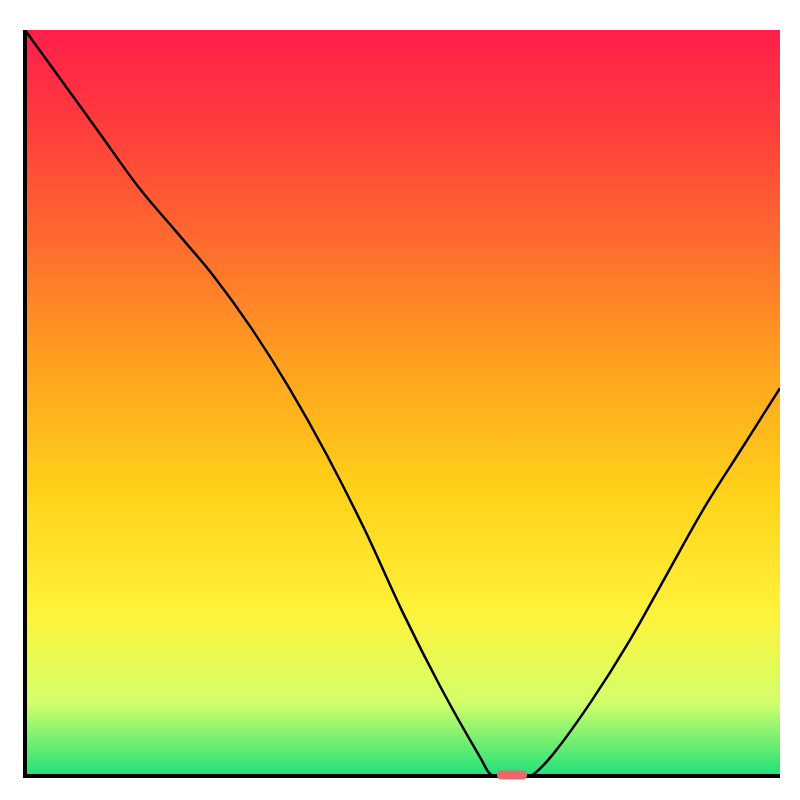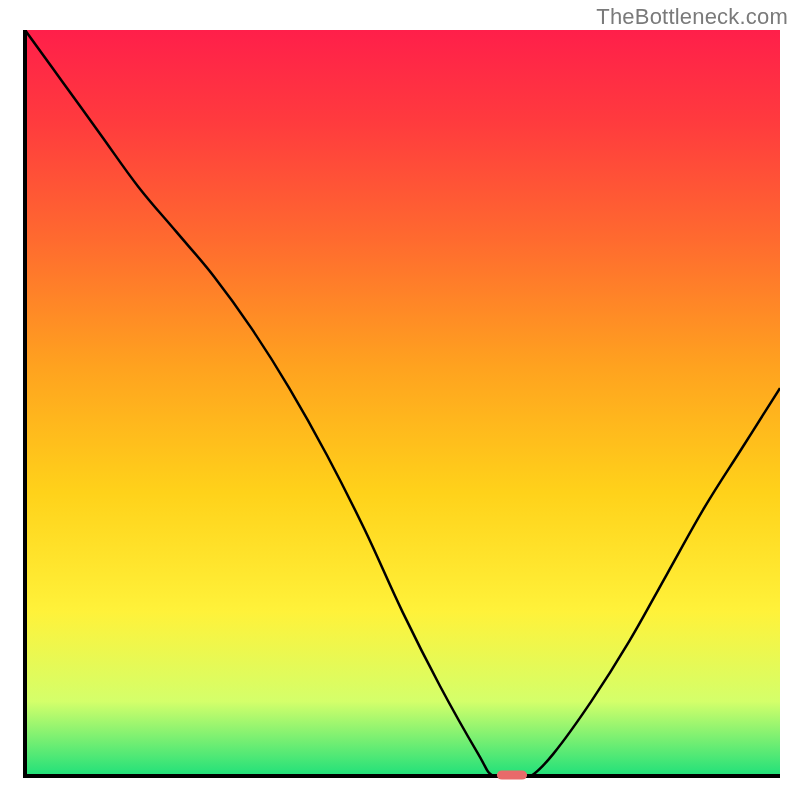--- a/index.html
+++ b/index.html
@@ -25,21 +25,20 @@
     letter-spacing: 0.2px;
   }
   svg {
     display: block;
   }
 </style>
 </head>
 <body>
 
 <div class="wrap">
-  <div class="attribution">TheBottleneck.com</div>
 
   <svg id="chart-svg" width="800" height="800" viewBox="0 0 800 800">
     <defs>
       <linearGradient id="bg-grad" x1="0" y1="0" x2="0" y2="1">
           <stop offset="0%" stop-color="#ff1f4a"></stop>
           <stop offset="12%" stop-color="#ff3a3e"></stop>
           <stop offset="28.000000000000004%" stop-color="#ff6a2f"></stop>
           <stop offset="45%" stop-color="#ffa21f"></stop>
           <stop offset="62%" stop-color="#ffd21a"></stop>
           <stop offset="78%" stop-color="#fff23a"></stop>

